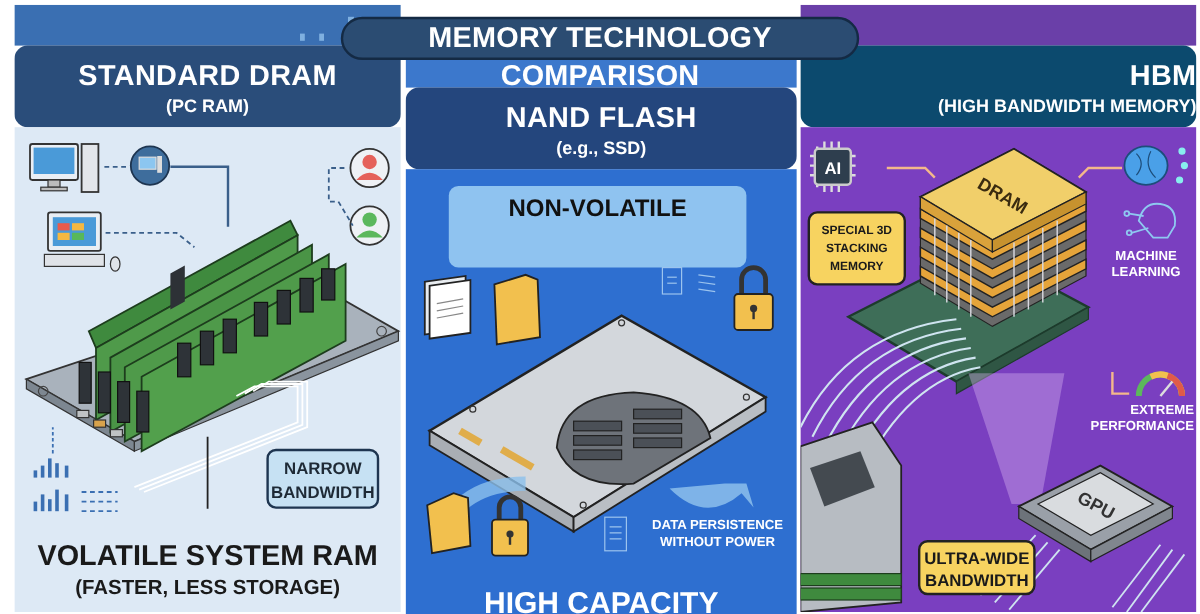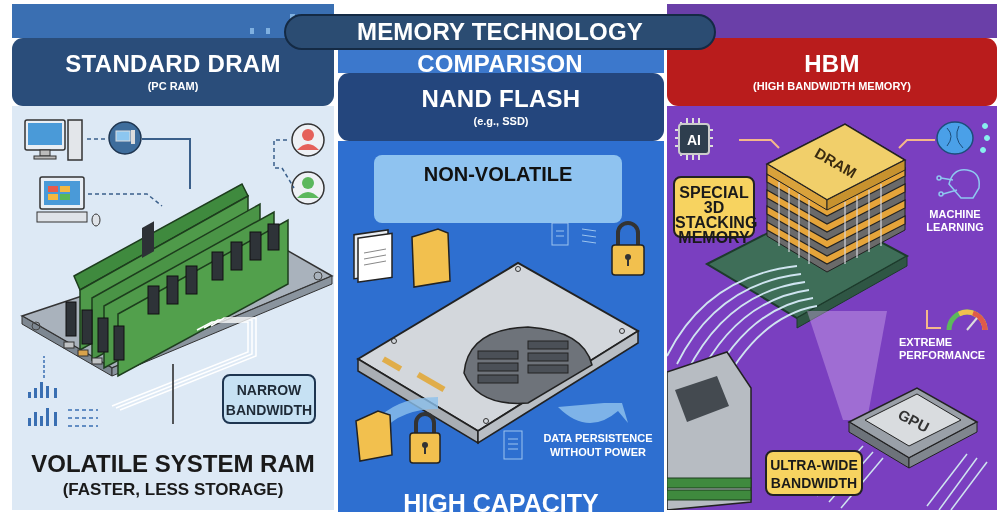--- a/index.html
+++ b/index.html
@@ -2,36 +2,36 @@
 <html><head>
 <meta charset="utf-8">
 <style>
   * { box-sizing: border-box; margin: 0; padding: 0; }
   body { width: 1000px; height: 512px; background: #ffffff; position: relative; overflow: hidden; font-family: "Liberation Sans", "DejaVu Sans", sans-serif; }
   .panel { position: absolute; top: 4px; height: 506px; overflow: hidden; }
   .panel-top { position: absolute; left: 0; right: 0; top: 0; height: 34px; }
   .panel-head { position: absolute; left: 0; right: 0; top: 34px; height: 68px; text-align: center; color: #fff; font-weight: bold; border-radius: 11px; }
   .panel-body { position: absolute; left: 0; right: 0; top: 102px; bottom: 0; }
   .h-title { font-size: 24px; margin-top: 12px; letter-spacing: 0.3px; font-family: "Liberation Sans", sans-serif; font-stretch: condensed; }
-  .h-sub { font-size: 11px; margin-top: 2px; }
+  .h-sub { font-size: 15px; margin-top: 2px; }
   .grid-bg { background-image: linear-gradient(rgba(255,255,255,0.12) 1px, transparent 1px), linear-gradient(90deg, rgba(255,255,255,0.12) 1px, transparent 1px); background-size: 38px 38px; }
 
   #p-dram { left: 12px; width: 322px; }
   #p-dram .panel-top { background: #3a6fb2; }
   #p-dram .panel-head { background: #2a4d7a; }
   #p-dram .panel-body { background: #dde9f5; }
 
   #p-nand { left: 338px; width: 326px; margin-top: 35px; }
   #p-nand .panel-top { background: #3c78cc; }
   #p-nand .panel-head { background: #24467d; }
   #p-nand .panel-body { background: #2e6fd0; }
 
   #p-hbm { left: 667px; width: 330px; }
   #p-hbm .panel-top { background: #6a3fa8; }
-  #p-hbm .panel-head { background: #b91c1c; }
+  #p-hbm .panel-head { background: #0c4a6e; text-align: right; }
   #p-hbm .panel-body { background: #7a3fc0; }
 
   .main-title { position: absolute; left: 284px; top: 14px; width: 432px; height: 36px; border-radius: 18px; background: #2b4c72; border: 2px solid #142a44; color: #fff; font-weight: bold; font-size: 24px; text-align: center; line-height: 32px; z-index: 10; letter-spacing: 0.2px; }
 
   .abs { position: absolute; }
   .callout { position: absolute; border-radius: 8px; font-weight: bold; text-align: center; }
   .bottom-text { position: absolute; left: 0; right: 0; text-align: center; font-weight: bold; }
 </style>
 </head>
 <body>
@@ -353,30 +353,30 @@
           <line x1="284" y1="404" x2="320" y2="356"></line>
       </g>
 
       <g>
         <polygon points="0,266 60,246 84,282 84,396 0,404" fill="#b7bcc2" stroke="#222" stroke-width="1.5"></polygon>
         <polygon points="8,284 50,270 62,300 20,316" fill="#444a50"></polygon>
         <rect x="0" y="372" width="84" height="10" fill="#3f8a3e" stroke="#1d3d1d"></rect>
         <rect x="0" y="384" width="84" height="10" fill="#3f8a3e" stroke="#1d3d1d"></rect>
       </g>
     </svg>
-    <div class="callout" style="left:6px;top:70px;width:82px;height:62px;background:#f7d360;border:2px solid #222;color:#1a1a1a;font-size:16px;line-height:15px;padding-top:7px;">
+    <div class="callout" style="left:6px;top:70px;width:82px;height:62px;background:#f7d360;border:2px solid #222;color:#1a1a1a;font-size:10px;line-height:15px;padding-top:7px;">
       <div>SPECIAL 3D</div>
       <div>STACKING</div>
       <div>MEMORY</div>
     </div>
     <div class="abs" style="left:252px;top:102px;width:72px;text-align:center;color:#fff;font-weight:bold;font-size:11px;line-height:13px;">
       <div>MACHINE</div>
       <div>LEARNING</div>
     </div>
-    <div class="abs" style="left:232px;top:230px;width:96px;text-align:left;color:#fff;font-weight:bold;font-size:11px;line-height:13px;">
+    <div class="abs" style="left:232px;top:230px;width:96px;text-align:right;color:#fff;font-weight:bold;font-size:11px;line-height:13px;">
       <div>EXTREME</div>
       <div>PERFORMANCE</div>
     </div>
     <div class="callout" style="left:98px;top:344px;width:98px;height:46px;background:#f7d360;border:2px solid #222;color:#1a1a1a;font-size:14px;line-height:18px;padding-top:4px;">
       <div>ULTRA-WIDE</div>
       <div>BANDWIDTH</div>
     </div>
   </div>
 </div>
 

